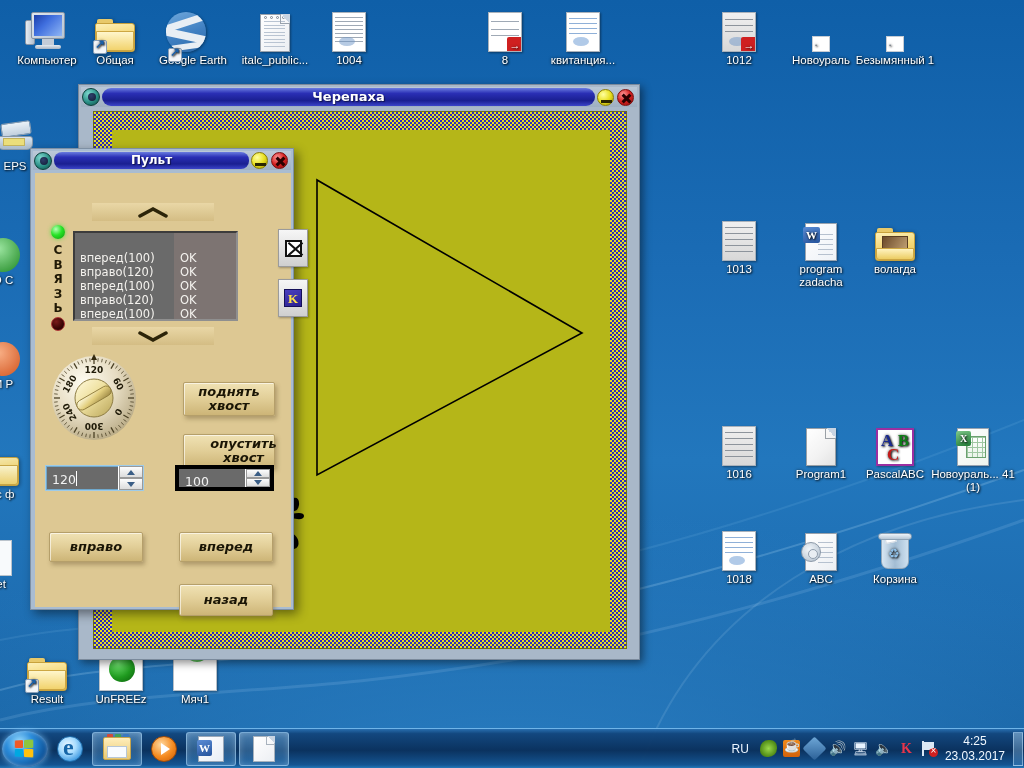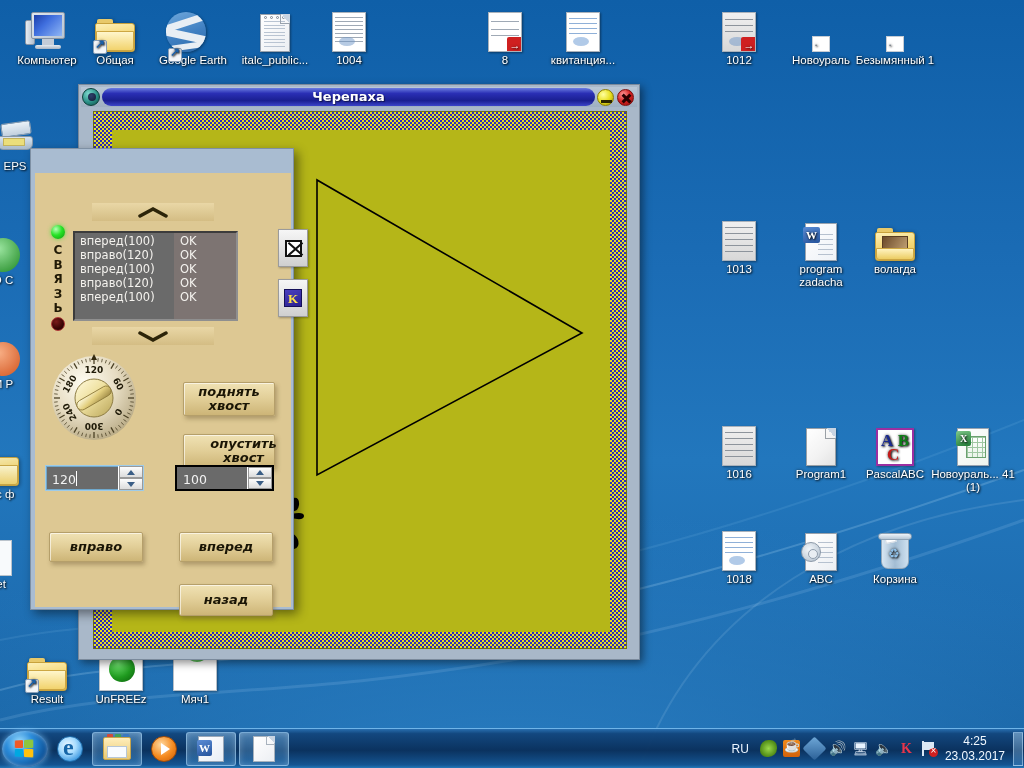--- a/index.html
+++ b/index.html
@@ -184,21 +184,21 @@
   .led.off { background:radial-gradient(circle at 35% 30%, #7a1a1a 0%, #3a0505 60%, #1a0000 100%); border:1px solid #a33; }
   .svyaz { position:absolute; left:16px; width:14px; text-align:center; font-size:12px; font-weight:bold;
      color:#211a06; font-family:"DejaVu Sans", sans-serif; line-height:14.5px; }
 
   .listbox { position:absolute; left:38px; top:58px; width:165px; height:90px;
      background:#6a6a6a; border:2px solid #3c3c3c; border-right-color:#8f8f8f; border-bottom-color:#8f8f8f; overflow:hidden; }
   .listbox .rowline { display:flex; height:14px; font-size:11.5px; color:#f4f2ee; font-family:"DejaVu Sans", sans-serif; }
   .listbox .cmd { width:98px; padding-left:5px; }
   .listbox .st { padding-left:7px; }
   .listbox .colbg { position:absolute; left:99px; top:0; bottom:0; right:0; background:#7d7472; }
-  .listbox .rows { position:absolute; left:0; top:1px; right:0; }
+  .listbox .rows { position:absolute; left:0; top:18px; right:0; }
 
   .sidebtn { position:absolute; left:243px; width:30px; height:38px; cursor:pointer;
      background:linear-gradient(180deg,#f6f6f6 0%, #e2e2e2 55%, #cfcfcf 100%);
      border:1px solid #9b9b9b; box-shadow:1px 1px 2px rgba(0,0,0,.3); display:flex; align-items:center; justify-content:center; }
   .glyph-clearbox { width:17px; height:17px; border:2px solid #111; position:relative; background:#fff; }
   .glyph-clearbox:before, .glyph-clearbox:after { content:""; position:absolute; left:-1px; top:6px; width:19px; height:2px; background:#111; }
   .glyph-clearbox:before { transform:rotate(42deg); }
   .glyph-clearbox:after { transform:rotate(-42deg); }
   .glyph-k { width:18px; height:18px; background:linear-gradient(160deg,#4a3fbf,#2a2090); border:1px solid #15105a;
      color:#ffe24a; font-size:13px; font-weight:bold; line-height:18px; text-align:center; font-family:"Liberation Serif", serif; }
@@ -209,21 +209,21 @@
   .btn { position:absolute; cursor:pointer; font-family:"DejaVu Sans", sans-serif; font-weight:bold; font-style:italic;
      font-size:13px; color:#1a1505; text-align:center; display:flex; align-items:center; justify-content:center;
      background:linear-gradient(180deg,#f0e2b4 0%, #e3d09a 45%, #cdb577 100%);
      border:1px solid #b59f6a; border-radius:2px;
      box-shadow: inset 1px 1px 0 rgba(255,255,255,.6), 2px 3px 4px rgba(120,100,60,.45); line-height:14px;margin-top:21px; }
   .btn.pressed { background:linear-gradient(180deg,#d8d8d8 0%, #c6c6c6 50%, #b4b4b4 100%);
      border:2px solid #8c8c8c; font-style:normal; font-size:14px; color:#111;
      box-shadow: inset 1px 1px 2px rgba(0,0,0,.25); }
 
   .spin { position:absolute; height:26px; display:flex;
-     background:#6a6a6a; border:2px solid #000000; }
+     background:#6a6a6a; border:4px solid #000000; }
   .spin.focused { border:1px solid #9ecbe8; box-shadow:0 0 0 1px #6fa8cc inset; }
   .spin .val { flex:1; color:#f2f2f2; font-size:12.5px; padding:5px 0 0 6px; font-family:"DejaVu Sans", sans-serif;
      position:relative; }
   .spin .caret { position:absolute; top:4px; width:1px; height:15px; background:#fff; }
   .spin .btns { width:25px; background:#e8e8e8; border-left:1px solid #fff; display:flex; flex-direction:column; }
   .spin .btns div { flex:1; border:1px solid #9a9a9a; background:linear-gradient(180deg,#fdfdfd,#dcdcdc);
      display:flex; align-items:center; justify-content:center; cursor:pointer; }
   .tri-up { width:0; height:0; border-left:4px solid transparent; border-right:4px solid transparent; border-bottom:5px solid #3b5e86; }
   .tri-dn { width:0; height:0; border-left:4px solid transparent; border-right:4px solid transparent; border-top:5px solid #3b5e86; }
 
@@ -618,20 +618,26 @@
           <path d="M24 15 q 15 6 12 16 q -4 8 -14 -5 z" fill="#000"></path>
           <path d="M-25 16 q -16 6 -13 16 q 4 8 15 -5 z" fill="#000"></path>
           <path d="M29 -1 q 13 -3 13 2 q 0 5 -13 2 z" fill="#000"></path>
         </g>
       </svg>
     </div>
   </div>
 </div>
 
 <div id="pult-window">
+  <div class="pw-titlebar">
+    <div class="tw-sysicon"></div>
+    <div class="pw-caption">Пульт</div>
+    <div class="winbtn min"></div>
+    <div class="winbtn close"></div>
+  </div>
 
   <div class="pw-body">
 
     <div class="scroll-arrow" style="top:30px;">
       <svg width="30" height="11" viewBox="0 0 30 11">
         <path d="M2 9 L15 2 L28 9" fill="none" stroke="#2c2409" stroke-width="3.5" stroke-linecap="round"></path>
       </svg>
     </div>
 
     <div class="led on" style="top:52px;"></div>

